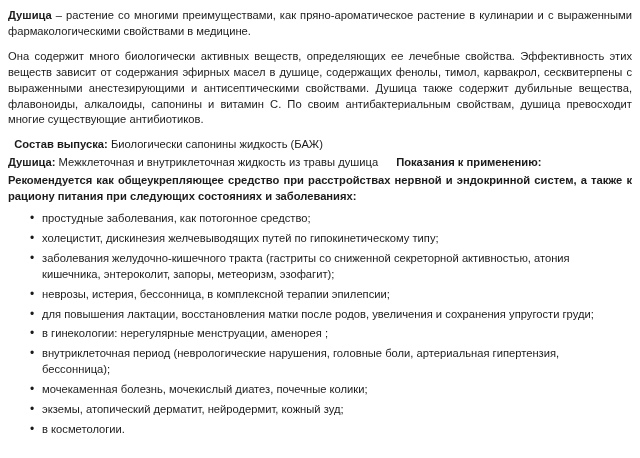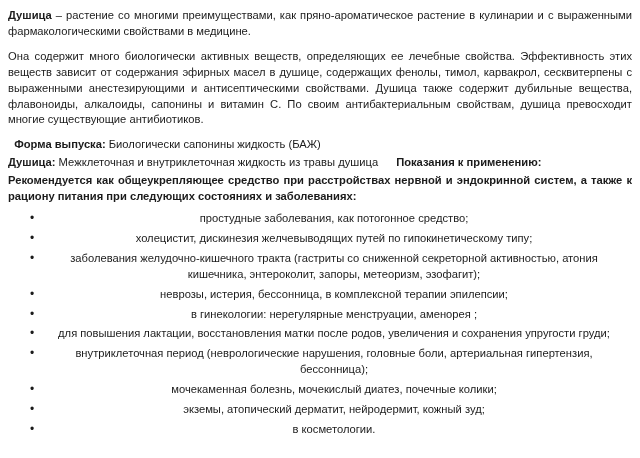--- a/index.html
+++ b/index.html
@@ -32,53 +32,53 @@
     font-weight: bold;
   }
   ul.bullets {
     margin: 4px 0 8px 0;
     padding: 0 0 0 34px;
     list-style: none;
   }
   ul.bullets li {
     position: relative;
     margin: 0 0 4px 0;
-    text-align: center;
+    text-align: left;
     padding-right: 6px;
   }
   ul.bullets li::before {
     content: "\2022";
     position: absolute;
     left: -12px;
     top: -1px;
     font-size: 12px;
   }
   .inline-gap { display: inline-block; width: 18px; }
 </style>
 </head>
 <body>
 
 <div class="page">
 
   <p><b>Душица</b><span> – растение со многими преимуществами, как пряно-ароматическое растение в кулинарии и с выраженными фармакологическими свойствами в медицине.</span></p>
 
   <p>Она содержит много биологически активных веществ, определяющих ее лечебные свойства. Эффективность этих веществ зависит от содержания эфирных масел в душице, содержащих фенолы, тимол, карвакрол, сесквитерпены с выраженными анестезирующими и антисептическими свойствами. Душица также содержит дубильные вещества, флавоноиды, алкалоиды, сапонины и витамин С. По своим антибактериальным свойствам, душица превосходит многие существующие антибиотиков.</p>
 
-  <p class="tight">&nbsp;&nbsp;<b>Форма выпуска:</b><span> Биологически сапонины жидкость (БАЖ)</span></p>
+  <p class="tight">&nbsp;&nbsp;<b>Состав выпуска:</b><span> Биологически сапонины жидкость (БАЖ)</span></p>
 
   <p class="tight"><b>Душица:</b><span> Межклеточная и внутриклеточная жидкость из травы душица</span><span class="inline-gap"></span><b>Показания к применению:</b></p>
 
   <p class="indent-block">Рекомендуется как общеукрепляющее средство при расстройствах нервной и эндокринной систем, а также к рациону питания при следующих состояниях и заболеваниях:</p>
 
   <ul class="bullets">
     <li>простудные заболевания, как потогонное средство;</li>
     <li>холецистит, дискинезия желчевыводящих путей по гипокинетическому типу;</li>
     <li>заболевания желудочно-кишечного тракта (гастриты со сниженной секреторной активностью, атония кишечника, энтероколит, запоры, метеоризм, эзофагит);</li>
     <li>неврозы, истерия, бессонница, в комплексной терапии  эпилепсии;</li>
+    <li>для повышения лактации, восстановления матки после родов, увеличения и сохранения упругости груди;</li>
     <li>в гинекологии: нерегулярные менструации, аменорея ;</li>
-    <li>для повышения лактации, восстановления матки после родов, увеличения и сохранения упругости груди;</li>
     <li>внутриклеточная период (неврологические нарушения, головные боли, артериальная гипертензия, бессонница);</li>
     <li>мочекаменная болезнь, мочекислый диатез, почечные колики;</li>
     <li>экземы, атопический дерматит, нейродермит, кожный зуд;</li>
     <li>в косметологии.</li>
   </ul>
 
 </div>
 
 </body></html>

